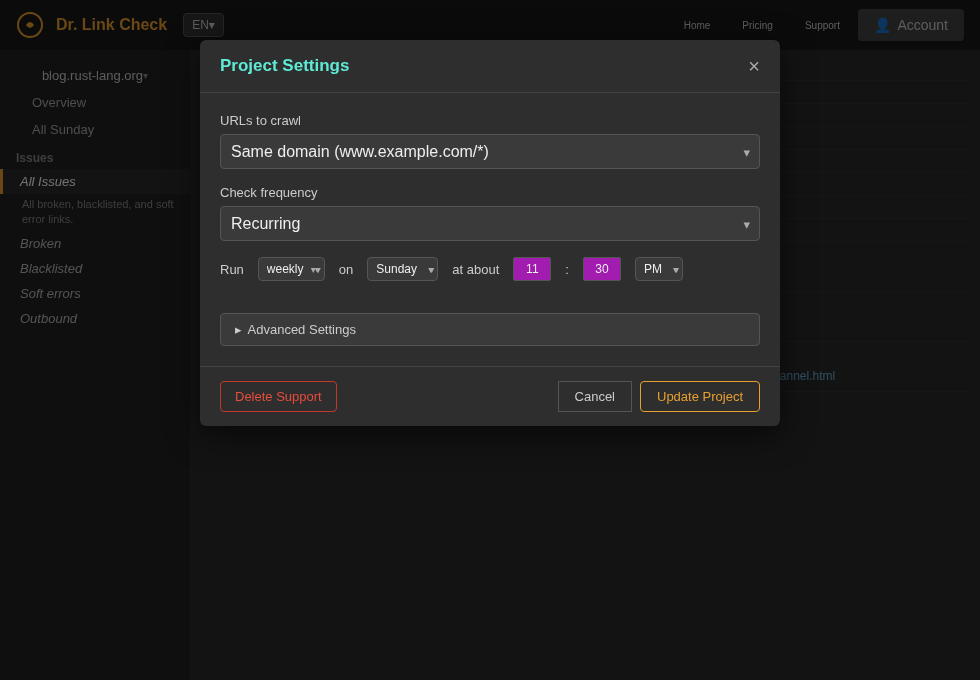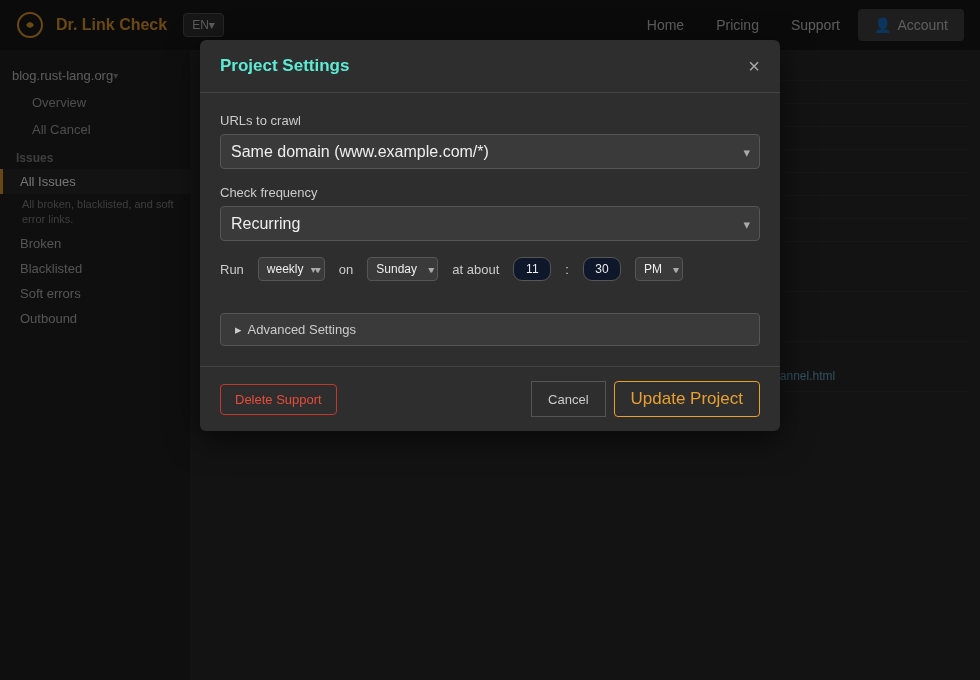--- a/index.html
+++ b/index.html
@@ -52,21 +52,21 @@
     .topnav-links {
       display: flex;
       align-items: center;
       gap: 4px;
     }
     .topnav-link {
       color: #ccc;
       text-decoration: none;
       padding: 8px 14px;
       border-radius: 4px;
-      font-size: 14px;
+      font-size: 10px;
       cursor: pointer;
     }
     .topnav-account {
       background: #444;
       color: #ccc;
       padding: 8px 16px;
       border-radius: 4px;
       cursor: pointer;
       font-size: 14px;
       display: flex;
@@ -88,21 +88,21 @@
       padding: 12px 0;
       overflow-y: auto;
     }
     .sidebar-domain {
       display: flex;
       align-items: center;
       padding: 6px 12px;
       color: #ccc;
       font-size: 13px;
       cursor: pointer;
-      justify-content: flex-start;
+      justify-content: center;
     }
     .sidebar-domain .chevron { color: #888; font-size: 10px; }
     .sidebar-section {
       padding: 6px 32px;
       color: #aaa;
       font-size: 13px;
       cursor: pointer;
     }
     .sidebar-group-label {
       padding: 8px 16px 4px;
@@ -110,20 +110,21 @@
       font-size: 12px;
       font-weight: 600;
       text-transform: none;
     }
     .sidebar-item {
       padding: 5px 16px 5px 20px;
       color: #bbb;
       font-size: 13px;
       cursor: pointer;
       position: relative;
+      font-style: italic;
     }
     .sidebar-item.active {
       border-left: 3px solid #e8a030;
       padding-left: 17px;
       background: #2a2a2a;
       color: #fff;
     }
     .sidebar-item-sub {
       padding: 3px 16px 3px 22px;
       color: #888;
@@ -294,23 +295,23 @@
       content: '▾';
       position: absolute;
       right: 5px;
       top: 50%;
       transform: translateY(-50%);
       color: #aaa;
       pointer-events: none;
       font-size: 10px;
     }
     .time-input {
-      background: #0f172a;
-      border: 1px solid #555;
-      border-radius: 9px;
+      background: #a21caf;
+      border: 1px solid #555;
+      border-radius: 2px;
       color: #eee;
       padding: 4px 8px;
       font-size: 12px;
       width: 38px;
       text-align: center;
       outline: none;
     }
 
     .advanced-toggle {
       background: #3a3a3a;
@@ -352,21 +353,21 @@
       padding: 7px 16px;
       font-size: 13px;
       cursor: pointer;
     }
     .btn-update {
       background: none;
       border: 1px solid #e8a030;
       color: #e8a030;
       border-radius: 4px;
       padding: 7px 16px;
-      font-size: 17px;
+      font-size: 13px;
       cursor: pointer;
       font-weight: 500;
     }
   </style>
 </head>
 <body>
 
 <div class="topnav">
   <div class="topnav-logo">
     <svg class="logo-icon" viewBox="0 0 28 28" fill="none">
@@ -392,21 +393,21 @@
 </div>
 
 <div class="main-layout">
 
   <div class="sidebar">
     <div class="sidebar-domain">
       <span>blog.rust-lang.org</span>
       <span class="chevron">▾</span>
     </div>
     <div class="sidebar-section">Overview</div>
-    <div class="sidebar-section">All Cancel</div>
+    <div class="sidebar-section">All Sunday</div>
     <div class="sidebar-group-label">Issues</div>
     <div class="sidebar-item active">
       <span>All Issues</span>
     </div>
     <div class="sidebar-item-sub">All broken, blacklisted, and soft error links.</div>
     <div class="sidebar-item">Broken</div>
     <div class="sidebar-item">Blacklisted</div>
     <div class="sidebar-item">Soft errors</div>
     <div class="sidebar-item">Outbound</div>
   </div>

